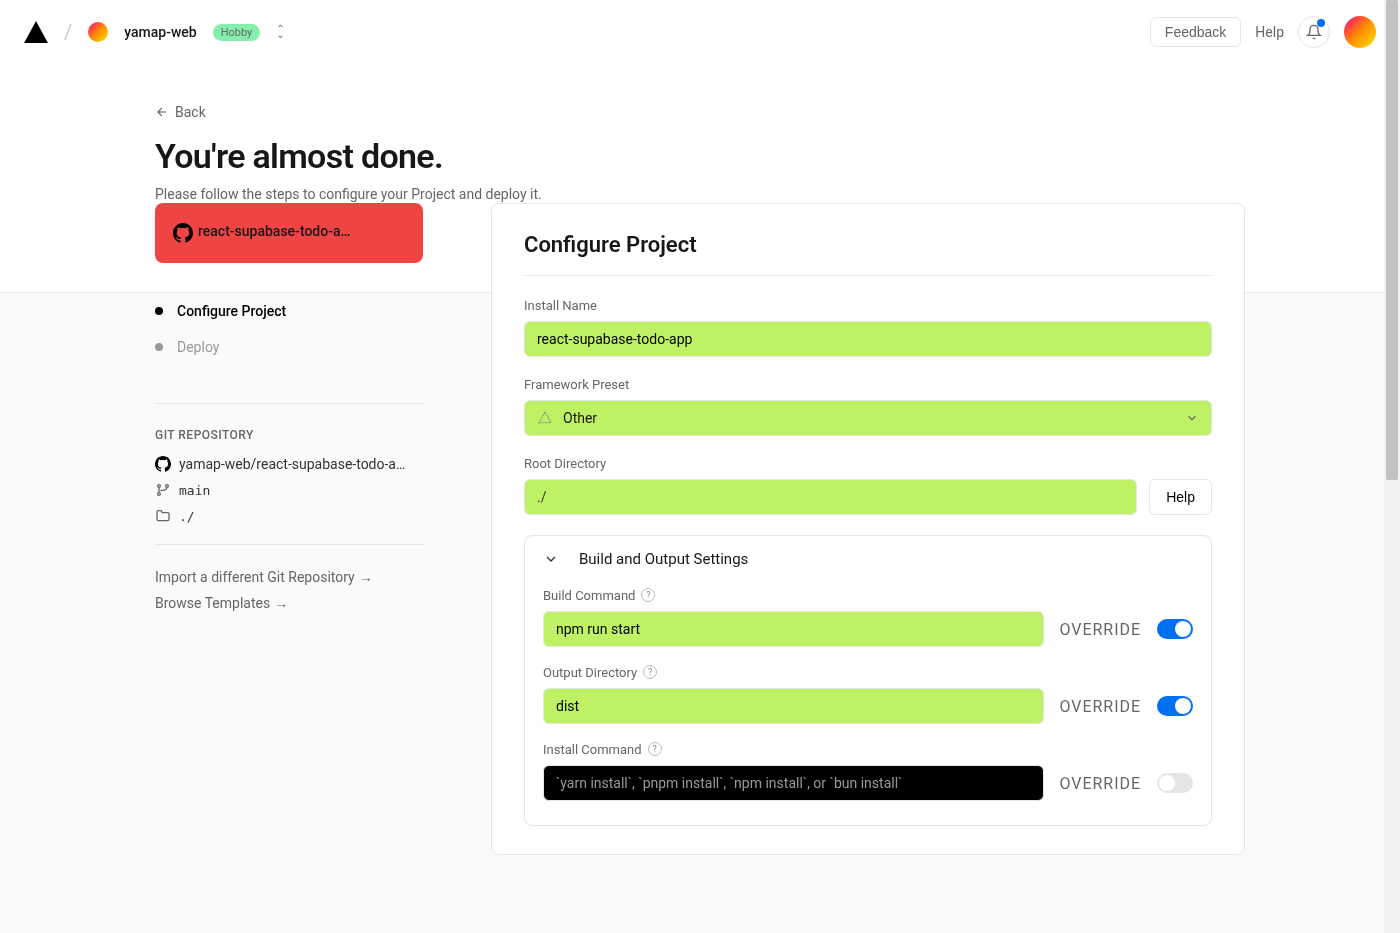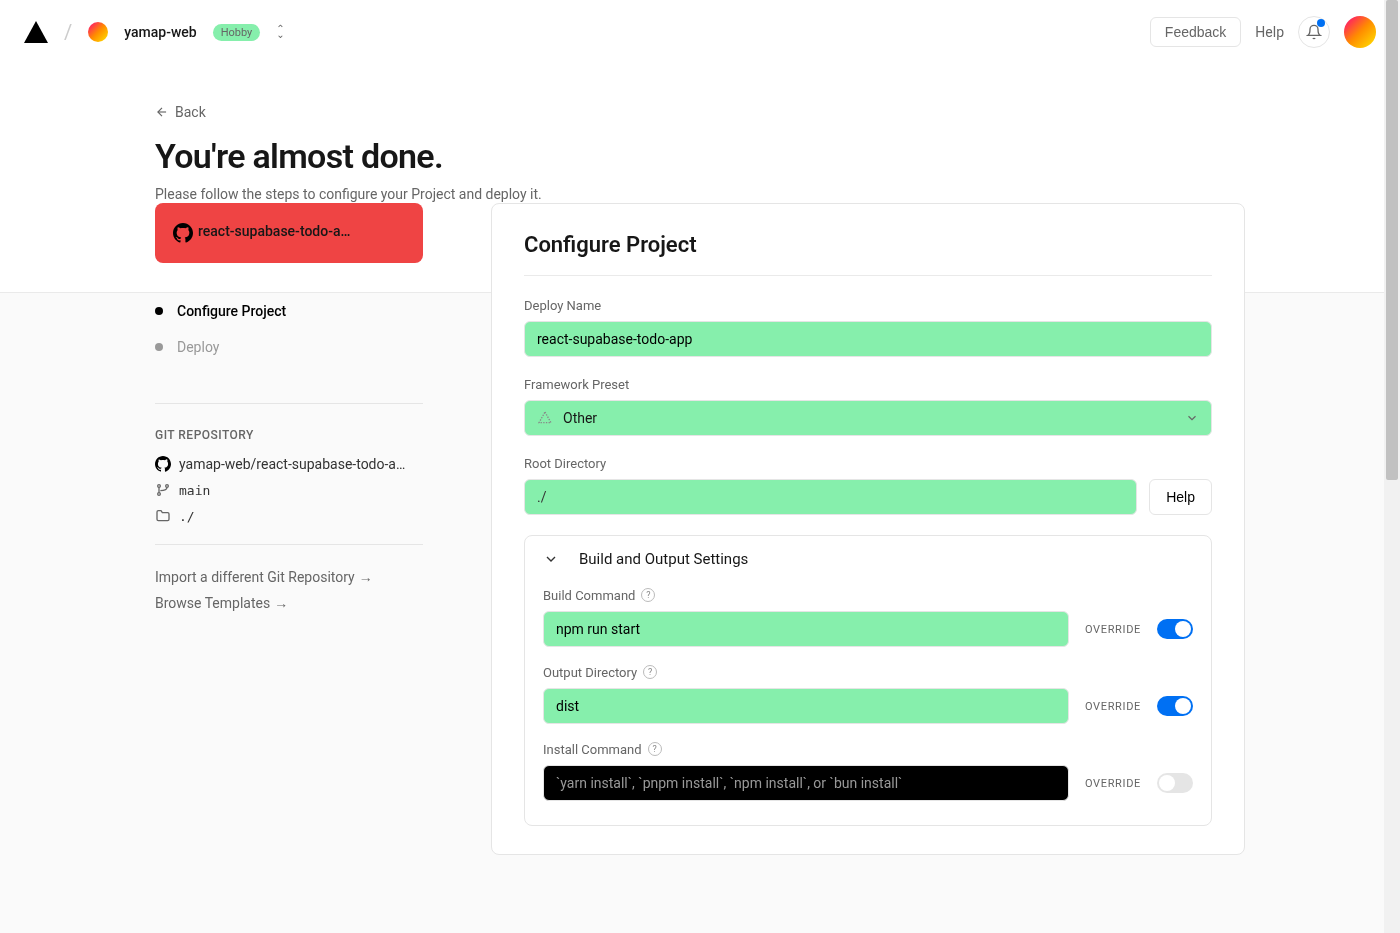--- a/index.html
+++ b/index.html
@@ -37,34 +37,34 @@
 .sidebar-divider { border: none; border-top: 1px solid #e5e5e5; margin-bottom: 24px; }
 .section-label { font-size: 12px; font-weight: 500; letter-spacing: 0.04em; color: #666; margin-bottom: 14px; }
 .repo-line { display: flex; align-items: center; gap: 8px; margin-bottom: 10px; color: #333; white-space: nowrap; overflow: hidden; text-overflow: ellipsis; }
 .repo-line .text { overflow: hidden; text-overflow: ellipsis; }
 .mono { font-family: ui-monospace, "SF Mono", Menlo, monospace; font-size: 13px; }
 .side-link { color: #666; margin-bottom: 10px; cursor: pointer; display: flex; align-items: center; gap: 4px; }
 .card { background: #fff; border: 1px solid #e5e5e5; border-radius: 8px; padding: 28px 32px; flex: 1; }
 .card-title { font-size: 22px; font-weight: 600; margin-bottom: 18px; }
 .card-divider { border: none; border-top: 1px solid #eaeaea; margin-bottom: 22px; }
 .field-label { font-size: 13px; color: #666; margin-bottom: 8px; }
-.input, .select, .input-ro { width: 100%; padding: 9px 12px; border: 1px solid #e5e5e5; border-radius: 6px; font-size: 14px; font-family: inherit; background: #86efac; }
+.input, .select, .input-ro { width: 100%; padding: 9px 12px; border: 1px solid #e5e5e5; border-radius: 6px; font-size: 14px; font-family: inherit; background: #bef264; }
 .input-ro { color: #333; }
 .select { display: flex; align-items: center; justify-content: space-between; cursor: pointer; }
 .select-left { display: flex; align-items: center; gap: 10px; }
 .field { margin-bottom: 20px; }
 .row { display: flex; gap: 12px; align-items: stretch; }
 .row .input-ro { flex: 1; }
 .btn-outline { padding: 9px 16px; border: 1px solid #e5e5e5; border-radius: 6px; background: #fff; cursor: pointer; font-size: 14px; }
 .accordion { border: 1px solid #e5e5e5; border-radius: 8px; margin-top: 4px; }
 .acc-header { display: flex; align-items: center; gap: 20px; padding: 14px 18px; cursor: pointer; font-size: 15px; }
 .acc-body { padding: 6px 18px 18px 18px; }
 .build-row { display: flex; align-items: center; gap: 16px; margin-bottom: 6px; }
 .build-left { flex: 1; }
-.override-label { font-size: 11px; letter-spacing: 0.06em; color: #666; }
+.override-label { font-size: 16px; letter-spacing: 0.06em; color: #666; }
 .toggle { width: 36px; height: 20px; border-radius: 10px; background: #e5e5e5; position: relative; cursor: pointer; flex-shrink: 0; }
 .toggle.on { background: #0070f3; }
 .toggle-knob { position: absolute; width: 16px; height: 16px; border-radius: 50%; background: #fff; top: 2px; left: 2px; transition: left 0.1s; }
 .toggle.on .toggle-knob { left: 18px; }
 .sublabel { display: flex; align-items: flex-start; gap: 6px; font-size: 13px; color: #666; margin-bottom: 8px; }
 .help-circle { width: 14px; height: 14px; border: 1px solid #bbb; border-radius: 50%; font-size: 9px; color: #888; display: inline-flex; align-items: center; justify-content: center; }
 .build-field { margin-bottom: 18px; }
 input::placeholder { color: #999; }
 .input:disabled, .input.disabled { background: #000000; color: #999; }
 svg { display: block; }
@@ -173,21 +173,21 @@
         <span>Browse Templates</span>
         <span>→</span>
       </div>
     </div>
 
     <div class="card">
       <h2 class="card-title">Configure Project</h2>
       <hr class="card-divider">
 
       <div class="field">
-        <div class="field-label">Deploy Name</div>
+        <div class="field-label">Install Name</div>
         <input class="input" value="react-supabase-todo-app" style="">
       </div>
 
       <div class="field">
         <div class="field-label">Framework Preset</div>
         <div class="select">
           <div class="select-left">
             <svg width="16" height="16" viewBox="0 0 24 24" fill="none" stroke="#888" stroke-width="2">
                 <path d="M12 3l9 16H3z" stroke-dasharray="2,2"></path>
               </svg>

